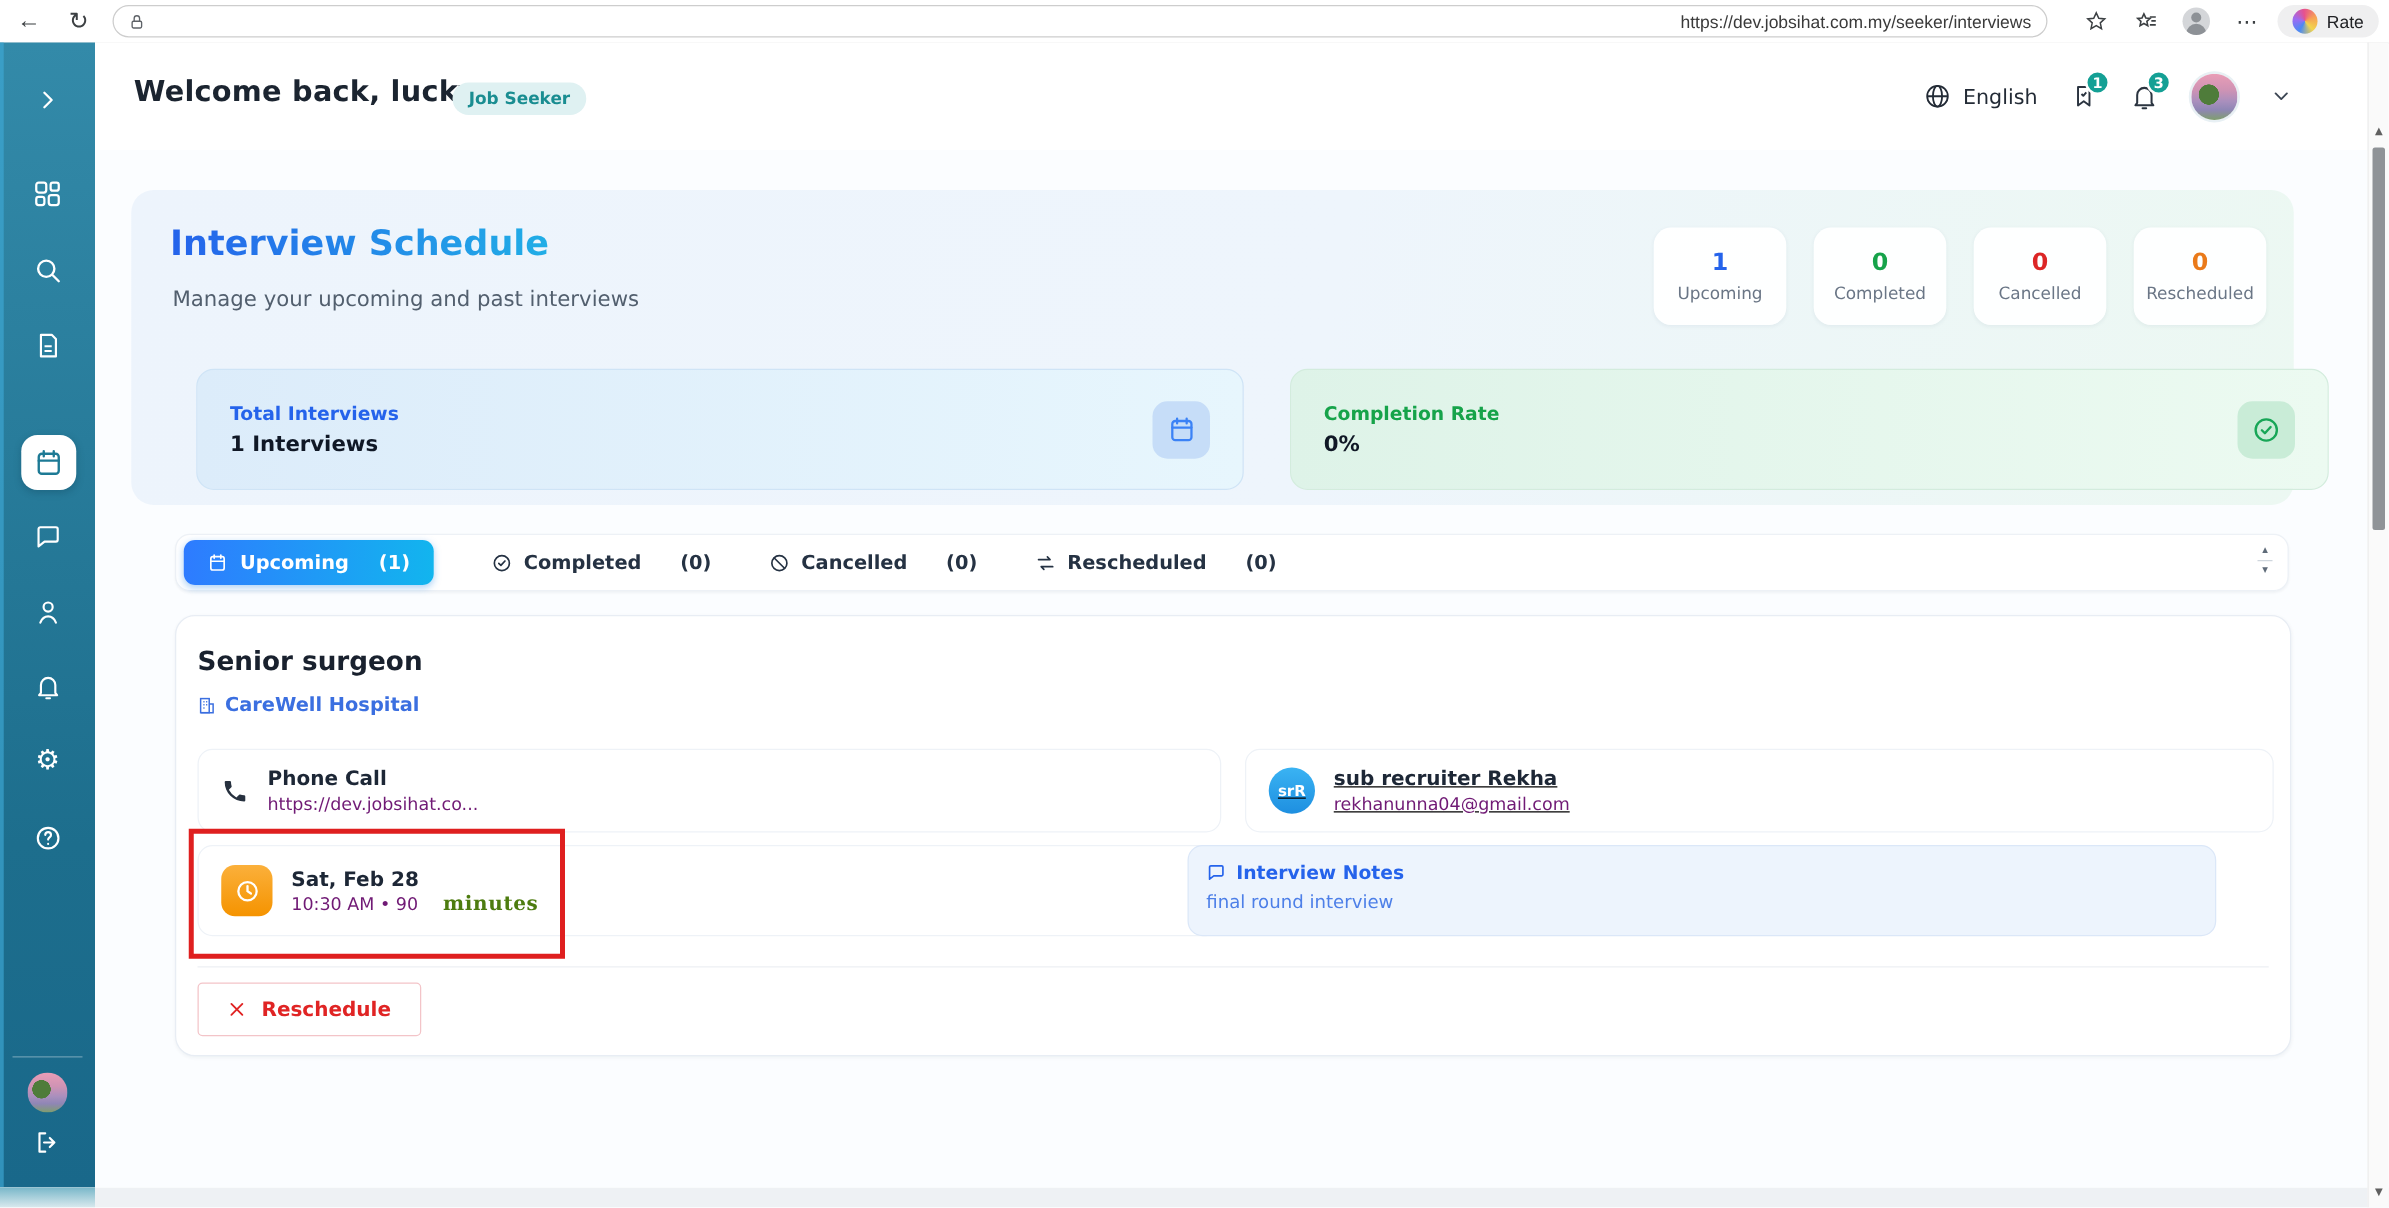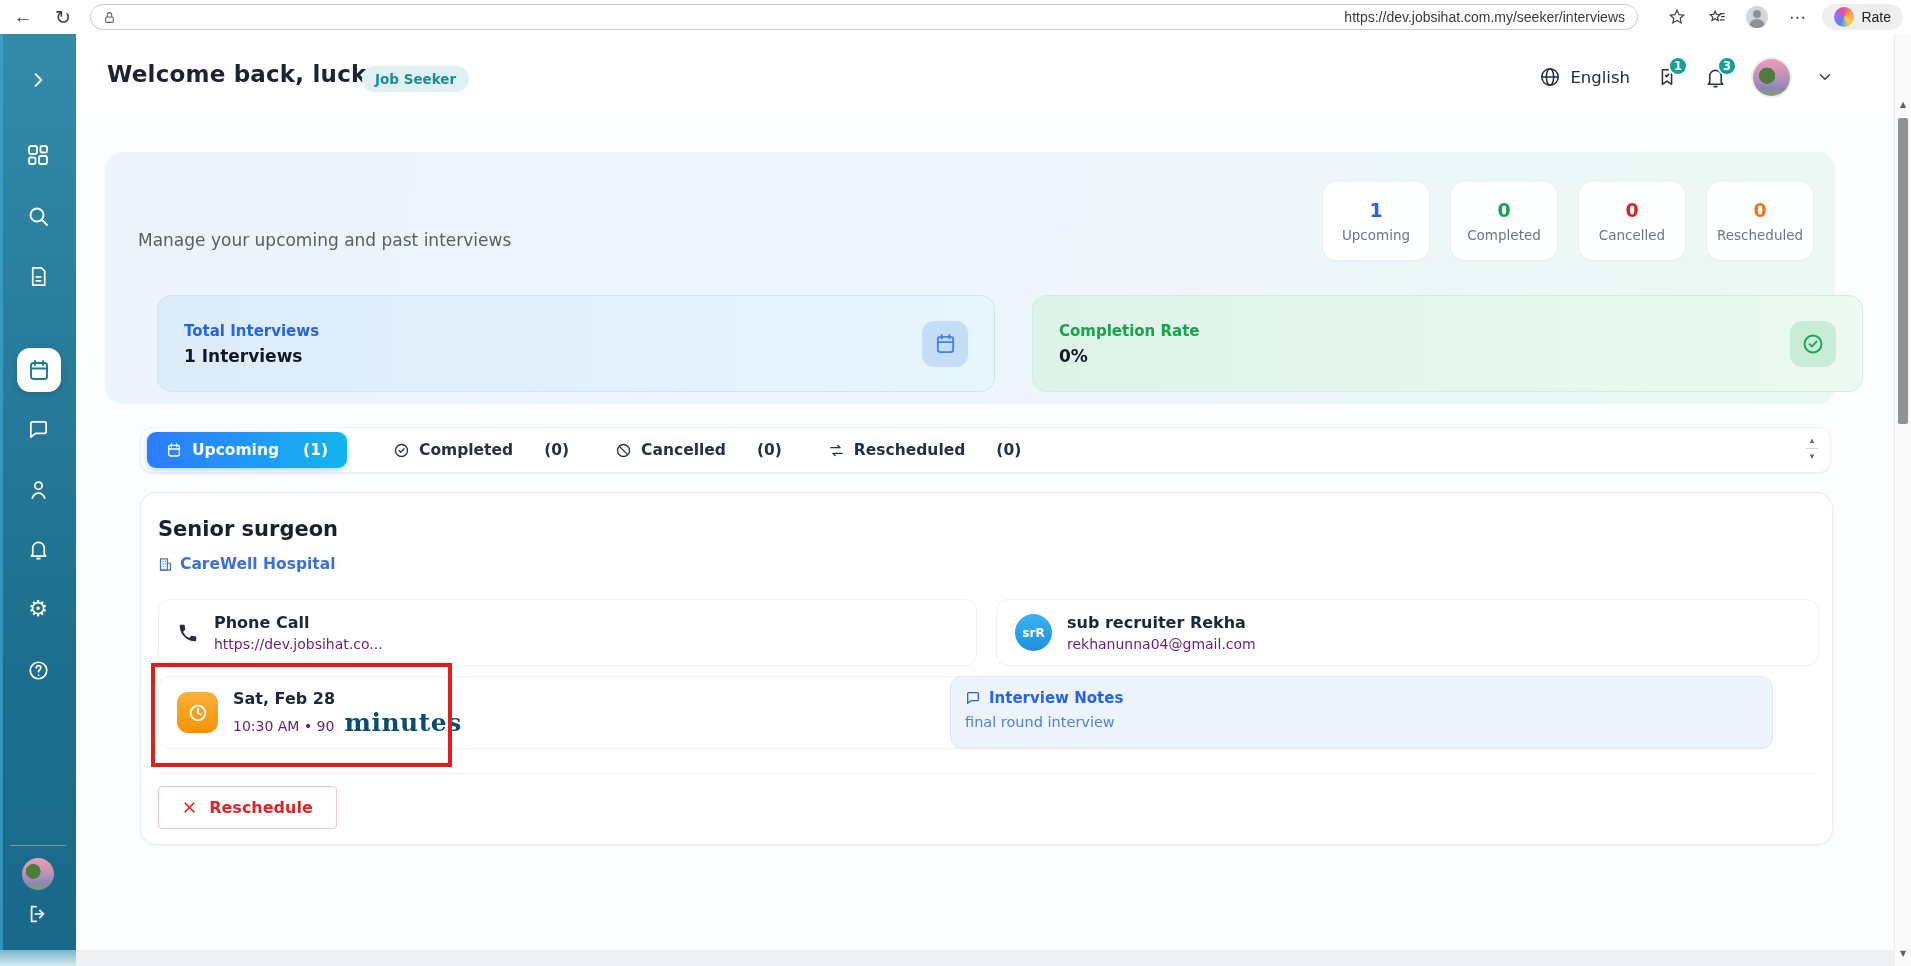--- a/index.html
+++ b/index.html
@@ -120,22 +120,22 @@
            color:#3b6fe0;font-size:15.5px;font-weight:600;cursor:pointer;}
   .tile{position:absolute;border:1px solid #eef2f7;border-radius:12px;background:#fff;
         display:flex;align-items:center;gap:15px;padding:0 18px;box-sizing:border-box;}
   .tile-title{font-size:16px;font-weight:600;color:#1d2736;}
   .tile-sub{font-size:14px;color:#701a75;margin-top:4px;}
   .srr{width:37px;height:37px;border-radius:50%;background:linear-gradient(180deg,#3ab3f3,#1e8fe0);
        color:#fff;font-size:12px;font-weight:700;display:flex;align-items:center;justify-content:center;}
   .clock-box{width:41px;height:41px;border-radius:11px;background:linear-gradient(180deg,#fbb03b,#f59300);
              display:flex;align-items:center;justify-content:center;}
   .time-line{display:flex;align-items:baseline;}
-  .minutes-annot{font-family:"DejaVu Serif","Liberation Serif",serif;font-weight:700;font-size:25px;
-                 color:#0c4a6e;margin-left:10px;letter-spacing:.5px;}
+  .minutes-annot{font-family:"DejaVu Serif","Liberation Serif",serif;font-weight:700;font-size:16px;
+                 color:#4d7c0f;margin-left:20px;letter-spacing:.5px;}
   .notes-panel{position:absolute;background:#edf4fd;border:1px solid #dbe7f8;border-radius:12px;
                padding:12px 18px;box-sizing:border-box;}
   .notes-head{display:flex;align-items:center;gap:8px;color:#2563eb;font-size:15px;font-weight:700;}
   .notes-text{margin-top:7px;font-size:14.5px;color:#4d7fe8;}
   .red-box{position:absolute;left:10px;top:170px;width:293px;height:96px;border:4px solid #df1f1f;z-index:5;}
   .int-divider{position:absolute;left:17px;right:17px;top:280px;height:1px;background:#edf0f4;}
   .reschedule-btn{position:absolute;left:17px;top:293px;width:177px;height:41px;background:#fff;
                   border:1.5px solid #f3c4c8;border-radius:4px;color:#e02424;font-size:16px;font-weight:600;
                   display:flex;align-items:center;justify-content:center;gap:12px;cursor:pointer;}
 
@@ -287,20 +287,21 @@
       <div class="hdr-avatar"></div>
       <svg width="18" height="18" viewBox="0 0 24 24" fill="none" stroke="#3c4653" stroke-width="2" stroke-linecap="round" stroke-linejoin="round">
           <path d="M6 9l6 6 6-6"></path>
         </svg>
     </div>
   </div>
 
   <div class="content">
 
     <div class="hero">
+      <div class="hero-title">Interview Schedule</div>
       <div class="hero-sub">Manage your upcoming and past interviews</div>
       <div class="stats">
         <div class="stat-card">
           <div class="stat-value c-blue">1</div>
           <div class="stat-label">Upcoming</div>
         </div>
         <div class="stat-card">
           <div class="stat-value c-green">0</div>
           <div class="stat-label">Completed</div>
         </div>
@@ -393,21 +394,21 @@
 
       <div class="tile" style="left:17px;top:106px;width:819px;height:67px;">
         <svg width="22" height="22" viewBox="0 0 24 24" fill="#27313f">
           <path d="M6.62 10.79a15.05 15.05 0 006.59 6.59l2.2-2.2a1 1 0 011-.25 11.4 11.4 0 003.57.57 1 1 0 011 1V20a1 1 0 01-1 1A17 17 0 013 4a1 1 0 011-1h3.5a1 1 0 011 1 11.4 11.4 0 00.57 3.57 1 1 0 01-.25 1z"></path>
           </svg>
         <div>
           <div class="tile-title">Phone Call</div>
           <div class="tile-sub">https://dev.jobsihat.co...</div>
         </div>
       </div>
-      <div class="tile" style="left:855px;top:106px;width:823px;height:67px;">
+      <div class="tile" style="left:855px;top:106px;width:823px;height:67px;text-decoration:underline;">
         <div class="srr">srR</div>
         <div>
           <div class="tile-title">sub recruiter Rekha</div>
           <div class="tile-sub">rekhanunna04@gmail.com</div>
         </div>
       </div>
 
       <div class="tile" style="left:17px;top:183px;width:819px;height:73px;">
         <div class="clock-box">
           <svg width="22" height="22" viewBox="0 0 24 24" fill="none" stroke="#fff" stroke-width="2" stroke-linecap="round">

